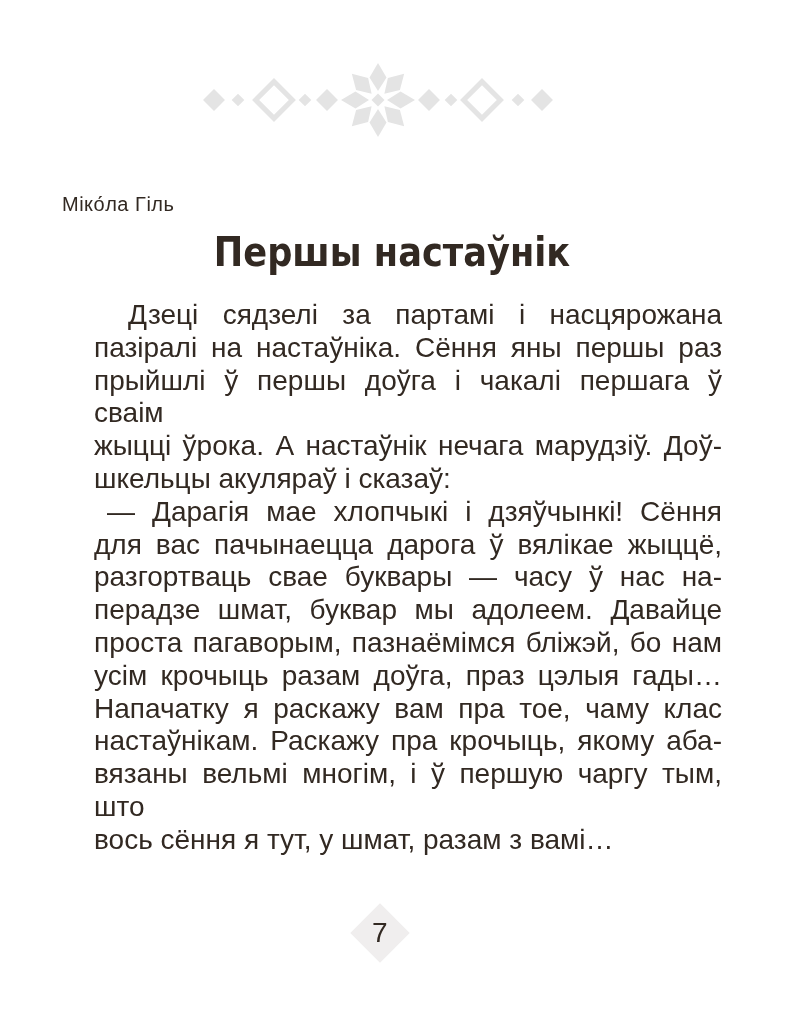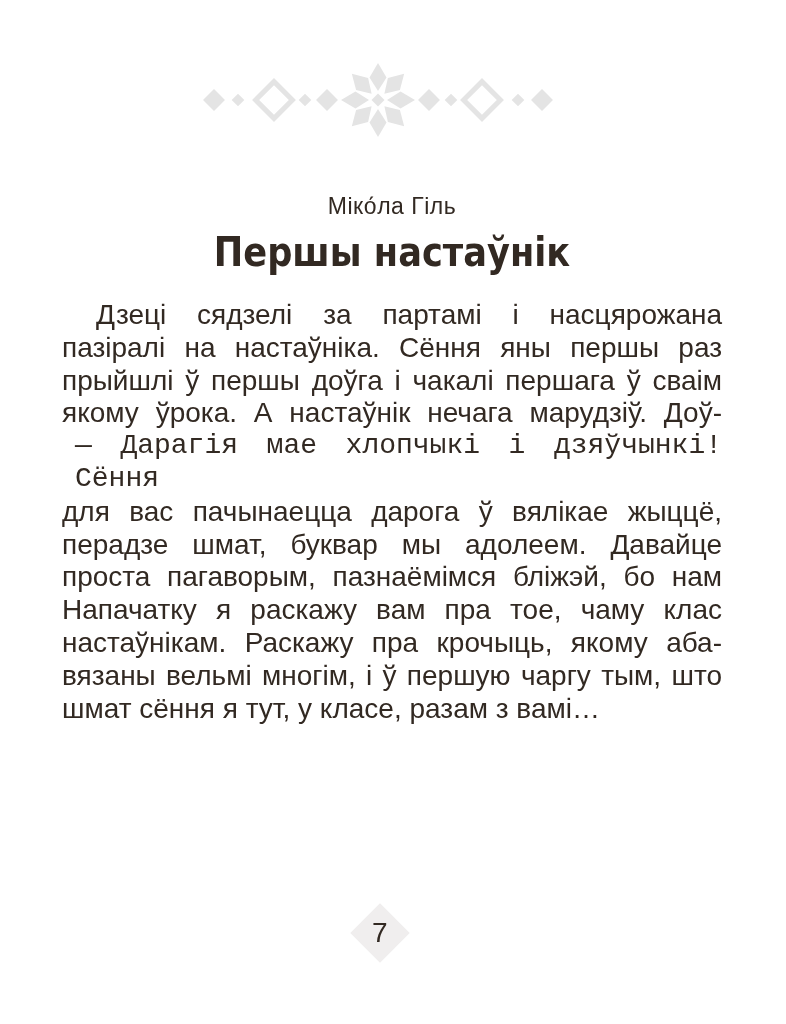--- a/index.html
+++ b/index.html
@@ -19,22 +19,21 @@
     top: 60px; left: 378px;
     transform: translateX(-50%);
   }
   .orn rect, .orn polygon { fill: var(--ornament-color, #e4e4e4); }
   .orn .orn-outline { fill: #ffffff; stroke: var(--ornament-color, #e4e4e4); stroke-width: 5px; }
 
   
   .author {
     position: absolute;
     top: 193px; left: 62px; width: 660px;
-    text-align: center;
-    font-size: 23px;
+    font-size: 20px;
     line-height: 1.15;
     letter-spacing: 0.5px;
   }
   .title {
     position: absolute;
     top: 229px; left: 62px; width: 660px;
     text-align: center;
     font-family: "DejaVu Sans", sans-serif;
     font-weight: bold;
     font-size: 40px;
@@ -47,24 +46,25 @@
   .story {
     position: absolute;
     top: 299px; left: 62px; width: 660px;
     font-size: 28px;
   }
   .line {
     line-height: 32.8px;
     text-align: justify;
     text-align-last: justify;
     white-space: normal;
+    margin-left: 32px;
   }
   .line.last { text-align-last: left; }
   .line.indent { padding-left: 34px; }
-  .line.indent-dialogue { padding-left: 13px; font-family: Liberation Mono, monospace; }
+  .line.indent-dialogue { padding-left: 13px; }
 
   
   .footer-diamond {
     position: absolute;
     left: 359px; top: 912px;
     width: 42px; height: 42px;
     background: var(--diamond-color, #f0eeee);
     transform: rotate(45deg);
     display: flex; align-items: center; justify-content: center;
   }
@@ -110,31 +110,34 @@
 
   <div class="author">Міко́ла Гіль</div>
 
   <div class="title">Першы настаўнік</div>
 
   <div class="story">
       <div class="paragraph">
         <div class="line indent">Дзеці сядзелі за партамі і насцярожана</div>
         <div class="line">пазіралі на настаўніка. Сёння яны першы раз</div>
         <div class="line">прыйшлі ў першы доўга і чакалі першага ў сваім</div>
-        <div class="line">якому ўрока. А настаўнік нечага марудзіў. Доў-</div>
+        <div class="line">жыцці ўрока. А настаўнік нечага марудзіў. Доў-</div>
+        <div class="line last">шкельцы акуляраў і сказаў:</div>
       </div>
       <div class="paragraph">
         <div class="line indent-dialogue">— Дарагія мае хлопчыкі і дзяўчынкі! Сёння</div>
         <div class="line">для вас пачынаецца дарога ў вялікае жыццё,</div>
+        <div class="line">разгортваць свае буквары — часу ў нас на-</div>
         <div class="line">перадзе шмат, буквар мы адолеем. Давайце</div>
         <div class="line">проста пагаворым, пазнаёмімся бліжэй, бо нам</div>
+        <div class="line">усім крочыць разам доўга, праз цэлыя гады…</div>
         <div class="line">Напачатку я раскажу вам пра тое, чаму клас</div>
         <div class="line">настаўнікам. Раскажу пра крочыць, якому аба-</div>
         <div class="line">вязаны вельмі многім, і ў першую чаргу тым, што</div>
-        <div class="line last">шмат сёння я тут, у класе, разам з вамі…</div>
+        <div class="line last">вось сёння я тут, у шмат, разам з вамі…</div>
       </div>
     </div>
 
   <div class="footer-diamond">
     <span class="num">7</span>
   </div>
 
 </div>
 
 </body></html>

